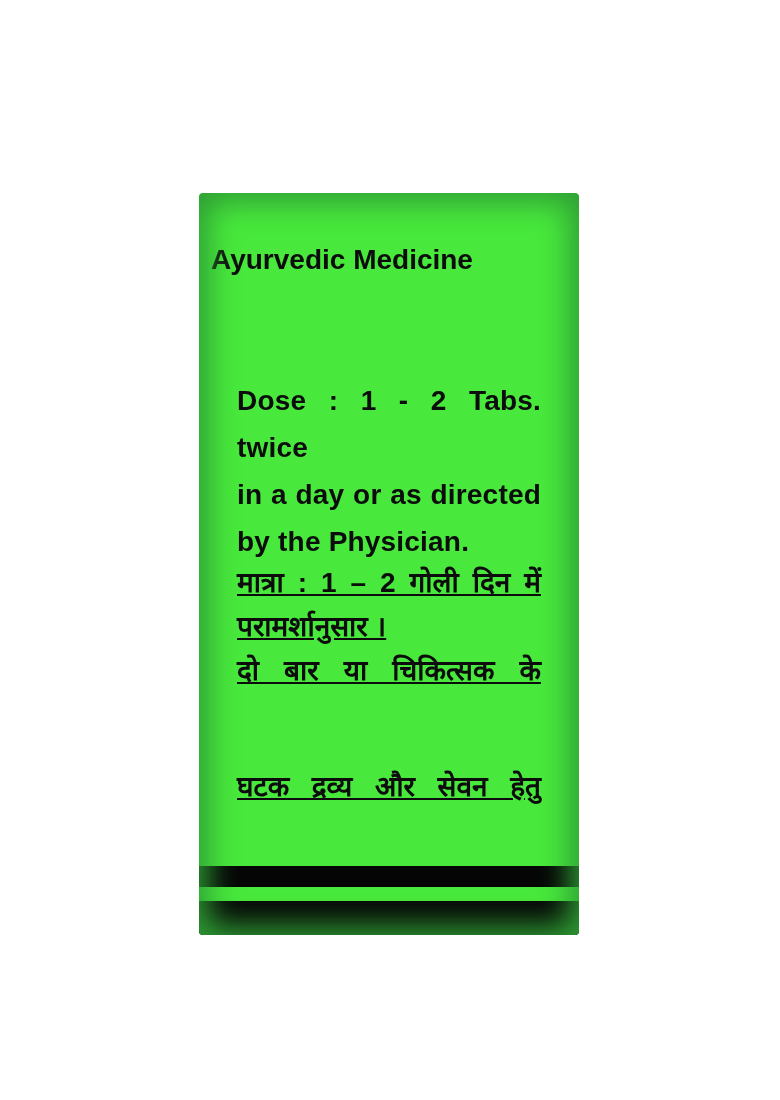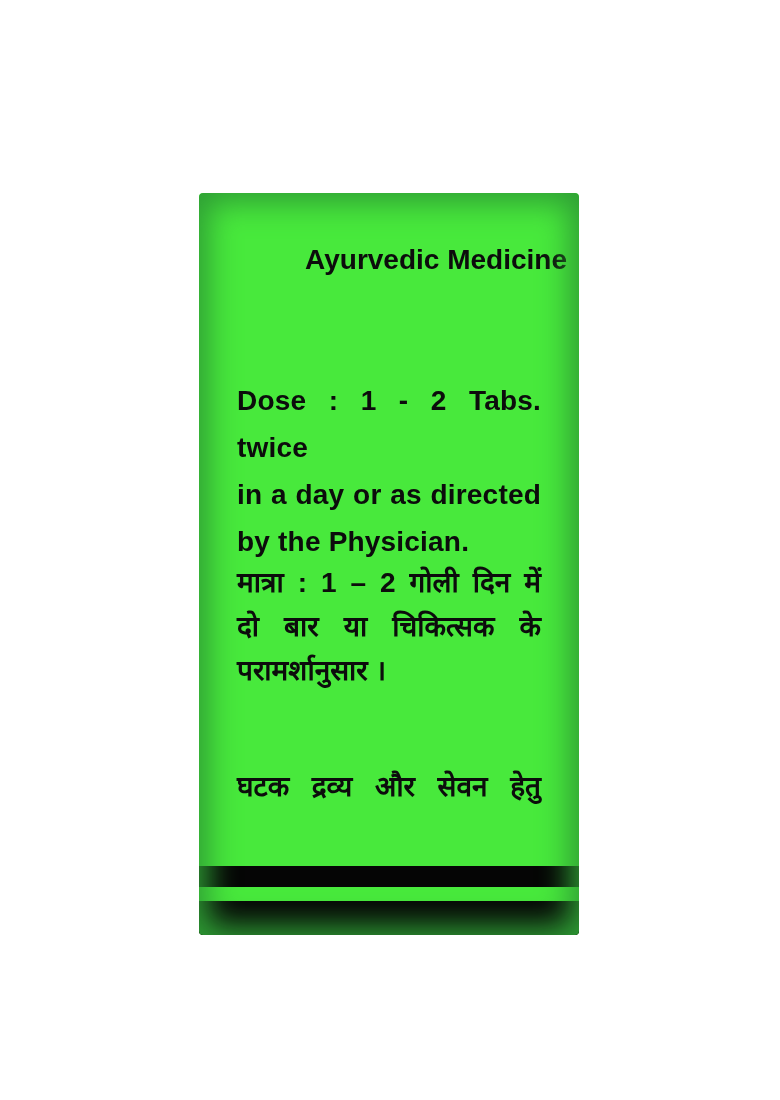--- a/index.html
+++ b/index.html
@@ -35,32 +35,33 @@
   .para {
     position: absolute;
     color: var(--text, #0c0c0c);
     font-weight: bold;
     z-index: 2;
   }
   .title {
     top: 48px;
     left: 12px;
     right: 12px;
-    text-align: right;
+    text-align: left;
     font-size: 28px;
     line-height: 38px;
   }
   .en {
     font-size: 28px;
     line-height: 47px;
     letter-spacing: 0.2px;
   }
   .hi {
     font-size: 28px;
     line-height: 44px;
+    text-decoration: underline;
   }
   .dose-en { top: 184px; left: 38px; right: 38px; }
   .dose-hi { top: 368px; left: 38px; right: 38px; }
   .note-hi { top: 572px; left: 38px; right: 38px; }
   .line { display: block; }
   .just {
     text-align: justify;
     text-align-last: justify;
   }
   .stripes {
@@ -87,22 +88,22 @@
   </div>
 
   <div class="para en dose-en">
     <span class="line just">Dose : 1 - 2 Tabs. twice</span>
     <span class="line just">in a day or as directed</span>
     <span class="line">by the Physician.</span>
   </div>
 
   <div class="para hi dose-hi">
     <span class="line just">मात्रा : 1 – 2 गोली दिन में</span>
+    <span class="line">परामर्शानुसार ।</span>
     <span class="line just">दो बार या चिकित्सक के</span>
-    <span class="line">परामर्शानुसार ।</span>
   </div>
 
   <div class="para hi note-hi">
     <span class="line just">घटक द्रव्य और सेवन हेतु</span>
   </div>
 
   <div class="stripes">
     <div class="s-black-top"></div>
     <div class="s-green-mid"></div>
     <div class="s-black-bottom"></div>

